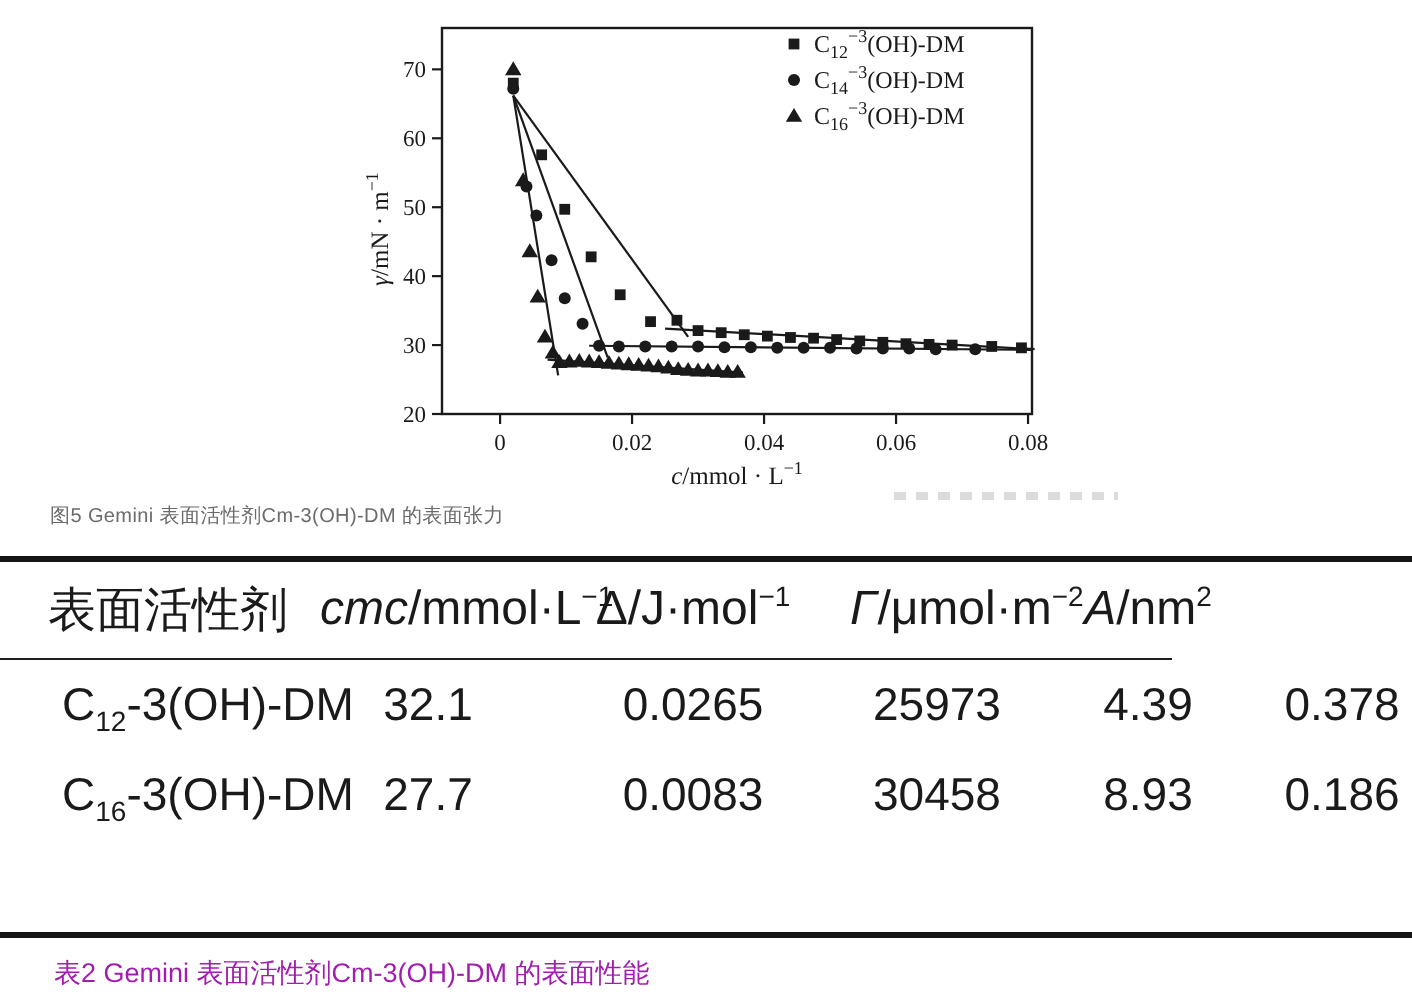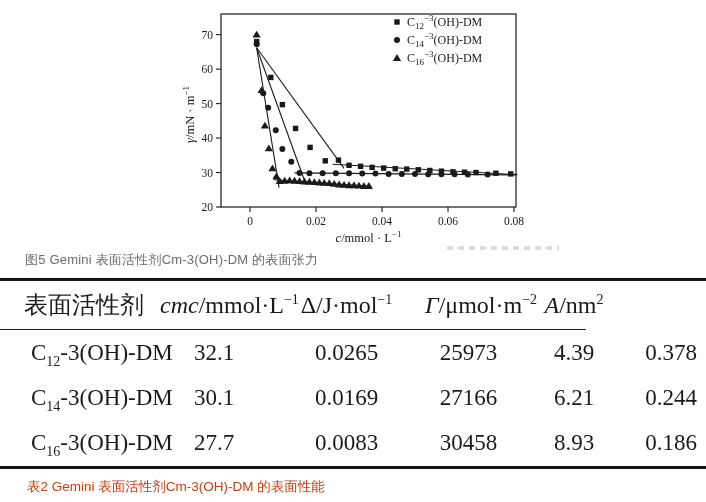--- a/index.html
+++ b/index.html
@@ -2,33 +2,33 @@
 <html><head>
 <meta charset="utf-8">
 <style>
   html,body{margin:0;padding:0;background:#ffffff;}
   .page{position:relative;width:706px;height:502px;background:#fff;overflow:hidden;
         font-family:"Liberation Sans", sans-serif;color:#1a1a1a;}
   
   .chart-wrap{position:absolute;left:181px;top:4px;width:352px;height:244px;}
   .chart-wrap svg{display:block;}
   
-  .fig-caption{position:absolute;left:25px;top:251px;font-size:13px;color:#6b6b6b;
+  .fig-caption{position:absolute;left:25px;top:251px;font-size:10px;color:#6b6b6b;
                letter-spacing:0.2px;white-space:nowrap;}
-  .tbl-caption{position:absolute;left:27px;top:478px;font-size:13.5px;color:#c2410c;
+  .tbl-caption{position:absolute;left:27px;top:478px;font-size:13.5px;color:#a21caf;
                font-weight:500;white-space:nowrap;}
   .artifact{position:absolute;left:447px;top:246px;width:112px;height:4px;opacity:.65;
             background:repeating-linear-gradient(90deg,#c9c9c9 0 6px,transparent 6px 11px);}
   
   .rule{position:absolute;left:0;width:706px;background:#151515;}
   .rule-top{top:278px;height:2.6px;}
   .rule-bottom{top:466px;height:3.2px;}
   
   .tbl{position:absolute;left:0;top:281px;width:586px;
-       font-family:Liberation Serif, serif;}
+       font-family:Liberation Sans, sans-serif;}
   .tr{display:grid;grid-template-columns:160px 108px 157px 87px 124px 70px;align-items:center;}
   .thead{height:48px;border-bottom:1.6px solid #1e1e1e;font-size:24px;}
   .trow{height:45px;font-size:23px;}
   .td{text-align:center;white-space:nowrap;}
   .td-first{text-align:left;padding-left:24px;}
   .trow .td-first{padding-left:31px;}
   .it{font-style:italic;}
   .sup{font-size:14px;vertical-align:super;line-height:0;}
   .sub{font-size:14px;vertical-align:sub;line-height:0;}
 </style>
@@ -175,28 +175,20 @@
 
     <div class="tr trow">
       <div class="td td-first"><span>C</span><span class="sub">12</span><span>-3(OH)-DM</span></div>
       <div class="td">32.1</div>
       <div class="td">0.0265</div>
       <div class="td">25973</div>
       <div class="td">4.39</div>
       <div class="td">0.378</div>
     </div>
 
-    <div class="tr trow">
-      <div class="td td-first"><span>C</span><span class="sub">14</span><span>-3(OH)-DM</span></div>
-      <div class="td">30.1</div>
-      <div class="td">0.0169</div>
-      <div class="td">27166</div>
-      <div class="td">6.21</div>
-      <div class="td">0.244</div>
-    </div>
 
     <div class="tr trow">
       <div class="td td-first"><span>C</span><span class="sub">16</span><span>-3(OH)-DM</span></div>
       <div class="td">27.7</div>
       <div class="td">0.0083</div>
       <div class="td">30458</div>
       <div class="td">8.93</div>
       <div class="td">0.186</div>
     </div>
   </div>

